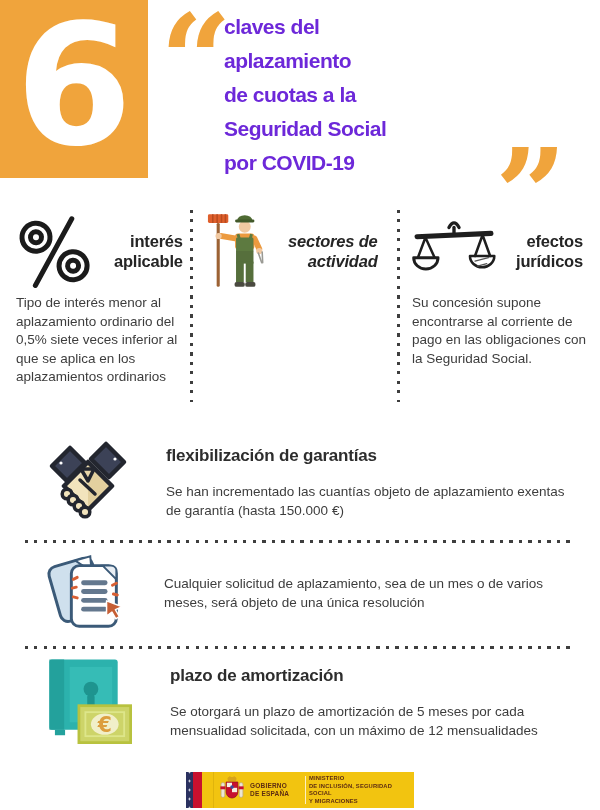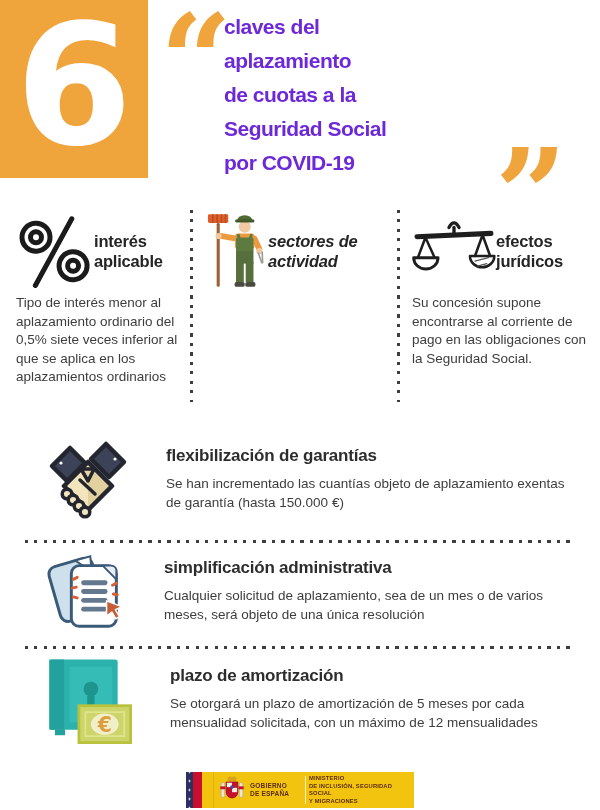--- a/index.html
+++ b/index.html
@@ -26,21 +26,21 @@
   .main-title {
     position:absolute; left:224px; top:10px; width:300px;
     font-size:21px; line-height:34px; font-weight:bold; color:#6d28d9;
     letter-spacing:-0.5px; white-space:pre-line;
   }
   
   .col { position:absolute; top:208px; height:200px; }
   .col-1 { left:16px;  width:172px; }
   .col-2 { left:206px; width:186px;font-style:italic; }
   .col-3 { left:412px; width:176px; }
-  .col-head-row { display:flex; align-items:center; gap:0; height:86px; }
+  .col-head-row { display:flex; align-items:center; gap:20px; height:86px;text-align:right; }
   .col-heading {
     font-size:16.5px; line-height:20px; font-weight:bold; color:#252525;
     letter-spacing:-0.2px; white-space:pre-line;
   }
   .col-body {
     font-size:13.5px; line-height:18.5px; color:#3D3D3D;
   }
   .vdot {
     position:absolute; top:210px; height:192px; width:3px;
     background-image:repeating-linear-gradient(to bottom, #3E3E3E 0 3px, transparent 3px 9.5px);
@@ -48,21 +48,21 @@
   .vdot.d1 { left:190px; }
   .vdot.d2 { left:397px; }
   
   .info-row { position:absolute; left:42px; width:530px; display:flex; gap:32px; }
   .row-1 { top:434px; }
   .row-2 { top:546px; }
   .row-3 { top:654px; }
   .row-icon { flex:0 0 88px; height:96px; }
   .row-text { flex:1; padding-top:12px; }
   .row-heading { font-size:17px; font-weight:bold; color:#2D2D2D; letter-spacing:-0.2px; }
-  .row-body { margin-top:8px; font-size:13.5px; line-height:19px; color:#3D3D3D; max-width:412px; }
+  .row-body { margin-top:16px; font-size:13.5px; line-height:19px; color:#3D3D3D; max-width:412px; }
   .hdot {
     position:absolute; left:25px; width:550px; height:3px;
     background-image:repeating-linear-gradient(to right, #3E3E3E 0 3px, transparent 3px 9.5px);
   }
   .hdot.d1 { top:540px; }
   .hdot.d2 { top:646px; }
   
   .gov-banner {
     position:absolute; left:186px; top:772px; width:228px; height:36px;
     background:#F2C410; display:flex; align-items:stretch;
@@ -233,21 +233,20 @@
           <path d="M32,34 l4,-2"></path>
             <path d="M31,43 l4,-1"></path>
             <path d="M32,52 l4,1"></path>
           <path d="M72,40 l4,-2"></path>
             <path d="M73,49 l4,1"></path>
         </g>
         <path d="M66,56 l16,6 -7,3 4,7 -3.5,2.5 -4,-7 -5.5,4 z" fill="#C65F35" stroke="#ffffff" stroke-width="1.5" stroke-linejoin="round"></path>
       </svg>
     </div>
     <div class="row-text">
-      <div class="row-heading">simplificación administrativa</div>
       <div class="row-body">Cualquier solicitud de aplazamiento, sea de un mes o de varios meses, será objeto de una única resolución</div>
     </div>
   </div>
 
   <div class="hdot d2"></div>
 
   <div class="info-row row-3">
     <div class="row-icon">
       <svg width="96" height="96" viewBox="0 0 104 104">
         <rect x="8" y="6" width="74" height="76" rx="3" fill="#2CB2AD"></rect>

